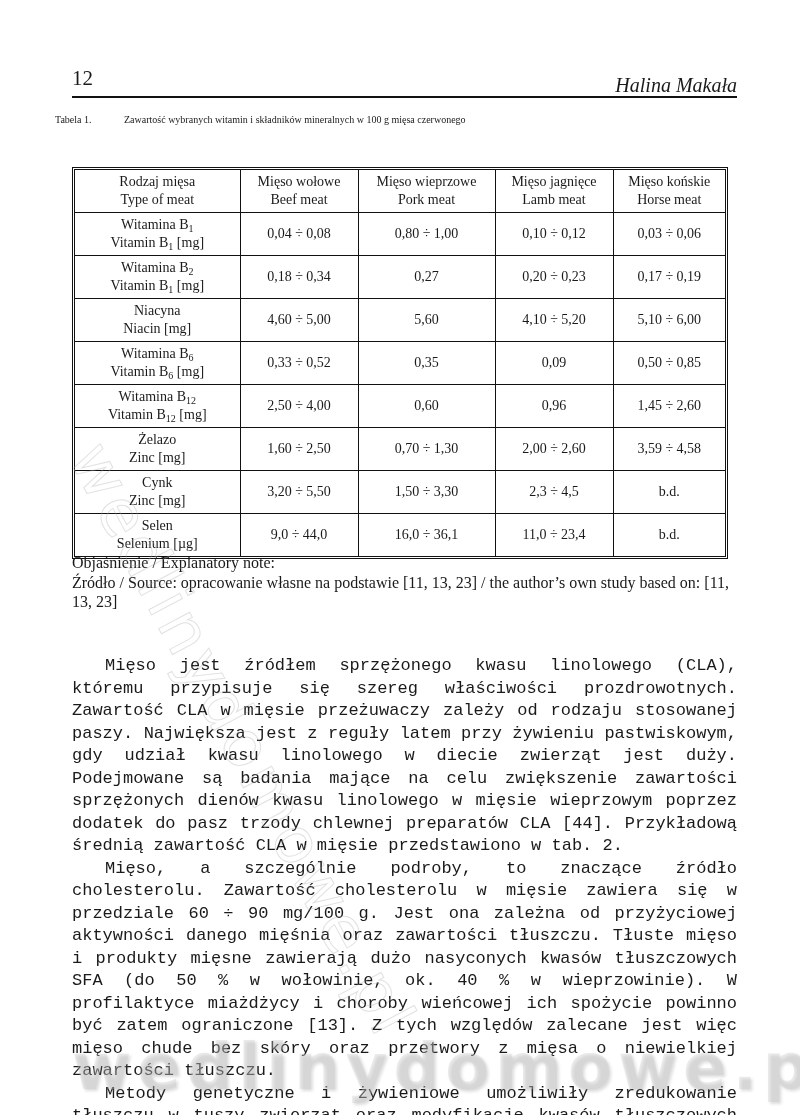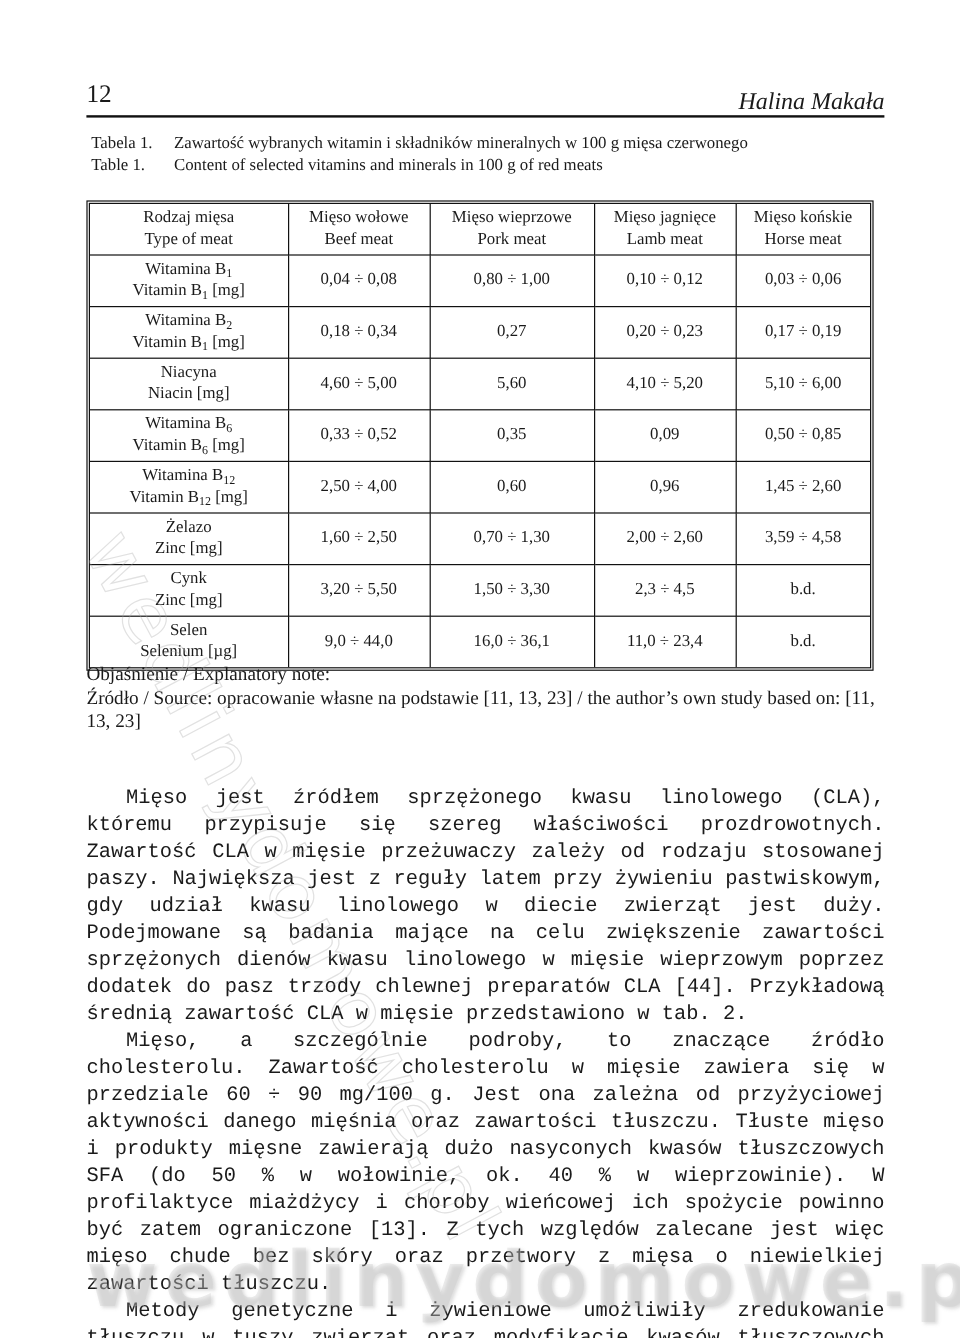--- a/index.html
+++ b/index.html
@@ -3,21 +3,21 @@
 <meta charset="utf-8">
 <style>
   html, body { margin: 0; padding: 0; background: #ffffff; }
   body { width: 800px; height: 1115px; position: relative; overflow: hidden;
          font-family: "Liberation Serif", "DejaVu Serif", serif; color: #1a1a1a; }
   .page-header { position: absolute; left: 72px; top: 64px; width: 665px; height: 32px;
                  border-bottom: 2px solid #111; }
   .page-number { position: absolute; left: 0; top: 2px; font-size: 21px; }
   .running-author { position: absolute; right: 0; top: 10px; font-size: 20px; font-style: italic; }
 
-  .caption { position: absolute; left: 76px; top: 110px; font-size: 14px; line-height: 19px; }
+  .caption { position: absolute; left: 55px; top: 110px; font-size: 10px; line-height: 19px; }
   .caption-row { display: flex; }
   .caption-label { width: 69px; }
 
   .table-wrap { position: absolute; left: 72px; top: 167px; width: 656px;
                 border: 3px double #111; box-sizing: border-box; }
   table.data { border-collapse: collapse; width: 100%; font-size: 14px; line-height: 18px; }
   table.data td, table.data th { border: 1px solid #111; text-align: center; vertical-align: middle;
                                  font-weight: normal; padding: 2px 4px; height: 38px; }
   table.data tr:first-child th { border-top: none; }
   table.data tr:last-child td { border-bottom: none; }
@@ -47,24 +47,20 @@
 
 <div class="page-header">
   <span class="page-number">12</span>
   <span class="running-author">Halina Makała</span>
 </div>
 
 <div class="caption">
   <div class="caption-row">
     <span class="caption-label">Tabela 1.</span>
     <span>Zawartość wybranych witamin i składników mineralnych w 100 g mięsa czerwonego</span>
-  </div>
-  <div class="caption-row">
-    <span class="caption-label">Table 1.</span>
-    <span>Content of selected vitamins and minerals in 100 g of red meats</span>
   </div>
 </div>
 
 <div class="table-wrap">
   <table class="data" id="nutrient-table">
     <colgroup>
         <col class="c0">
         <col class="c1">
         <col class="c2">
         <col class="c3">

